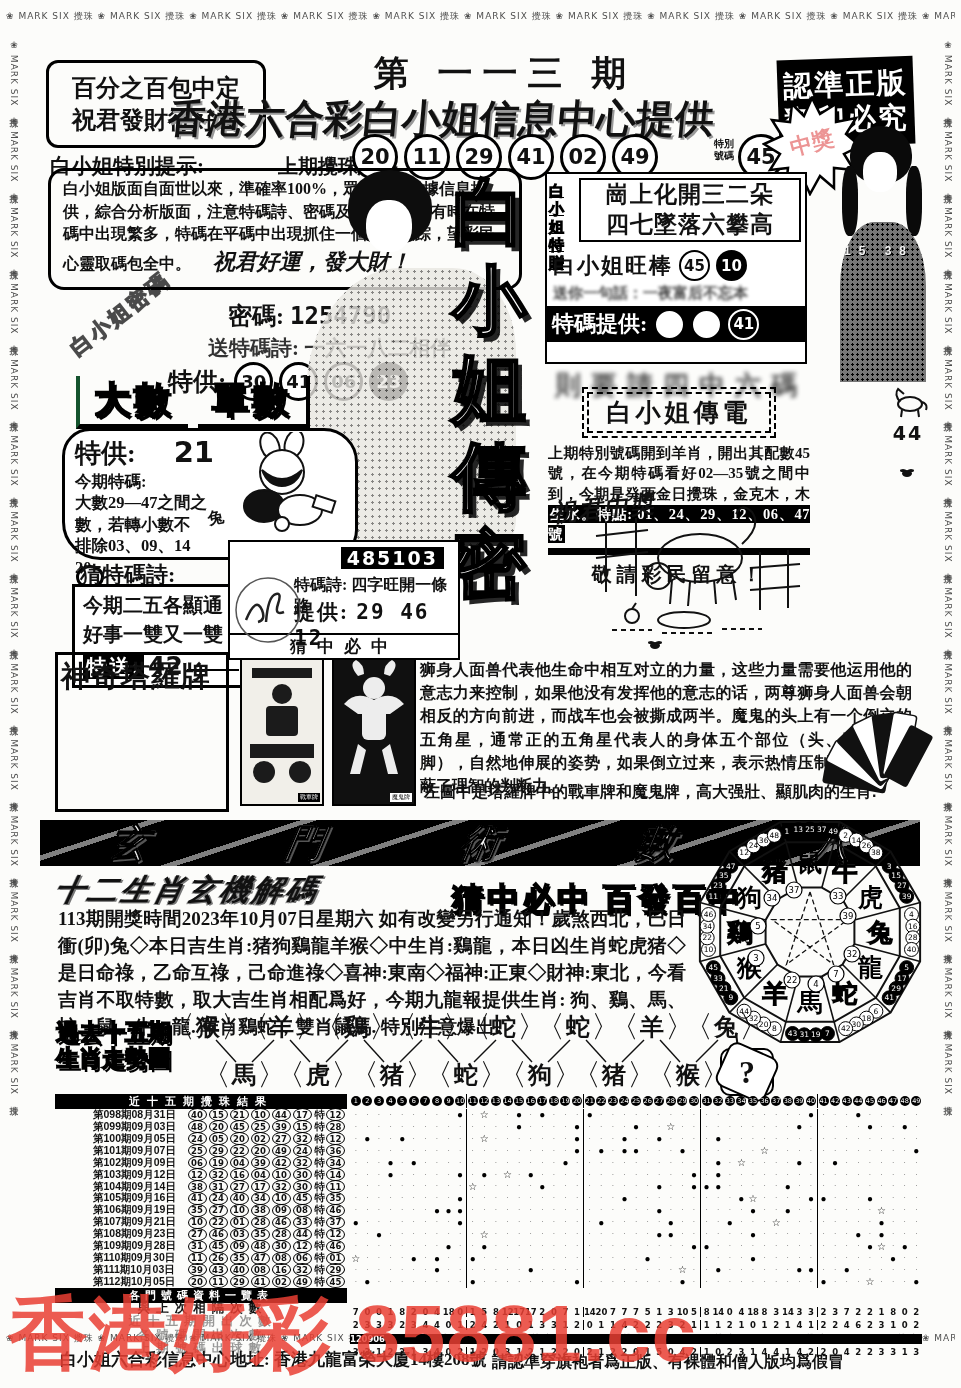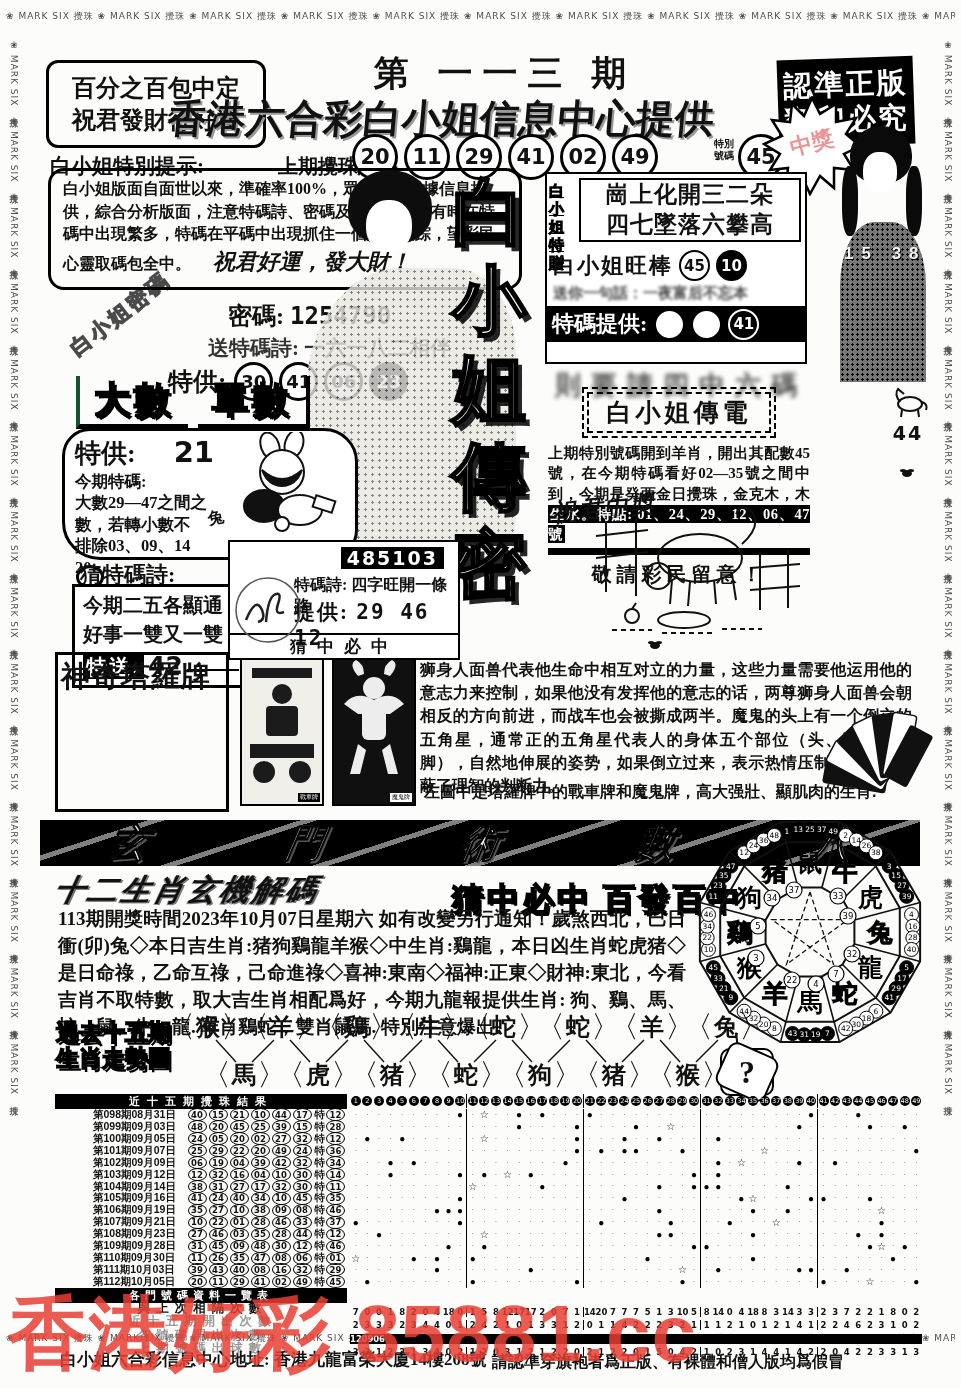--- a/index.html
+++ b/index.html
@@ -38,21 +38,21 @@
   #starburst{left:762px;top:96px;}
   .burst-txt{left:790px;top:128px;font-size:22px;color:rgba(220,60,60,.55);font-weight:900;transform:rotate(-15deg);}
   
   #woman-right{left:836px;top:126px;width:94px;height:256px;overflow:hidden;}
   .hairR{position:absolute;left:14px;top:0;width:62px;height:58px;background:#0a0a0a;border-radius:50% 50% 45% 45%;}
   .faceR{position:absolute;left:27px;top:26px;width:34px;height:40px;background:#fff;border-radius:45%;}
   .sidehairL{position:absolute;left:6px;top:40px;width:16px;height:70px;background:#0a0a0a;border-radius:40%;}
   .sidehairR{position:absolute;left:70px;top:40px;width:16px;height:70px;background:#0a0a0a;border-radius:40%;}
   .dressR{position:absolute;left:4px;top:96px;width:86px;height:160px;border-radius:40% 40% 0 0;
      background:radial-gradient(#000 34%,transparent 36%) 0 0/5px 5px,#777;}
-  .dressNums{position:absolute;left:8px;top:118px;font-size:17px;font-weight:900;color:#f2f2f2;letter-spacing:8px;text-shadow:1px 1px 0 #000;}
+  .dressNums{position:absolute;left:8px;top:118px;font-size:12px;font-weight:900;color:#f2f2f2;letter-spacing:8px;text-shadow:1px 1px 0 #000;}
   
   #intro-box{left:48px;top:168px;width:474px;height:122px;border:3px solid #000;border-radius:16px;padding:7px 12px 4px 12px;
      font-size:16px;font-weight:700;line-height:1.42;box-sizing:border-box;}
   #intro-box .wish{font-size:22px;font-weight:900;font-style:italic;margin-left:18px;}
   .kvline{font-weight:900;}
   #password-line{left:228px;top:300px;font-size:24px;}
   #poem-line{left:208px;top:334px;font-size:21px;opacity:.85;}
   #tegong-line{left:168px;top:362px;font-size:25px;display:flex;align-items:center;gap:8px;}
   #stamp-diag{left:60px;top:300px;transform:rotate(-38deg);font-size:21px;font-weight:900;opacity:.7;letter-spacing:3px;
      color:#fff;-webkit-text-stroke:1.3px #000;}

